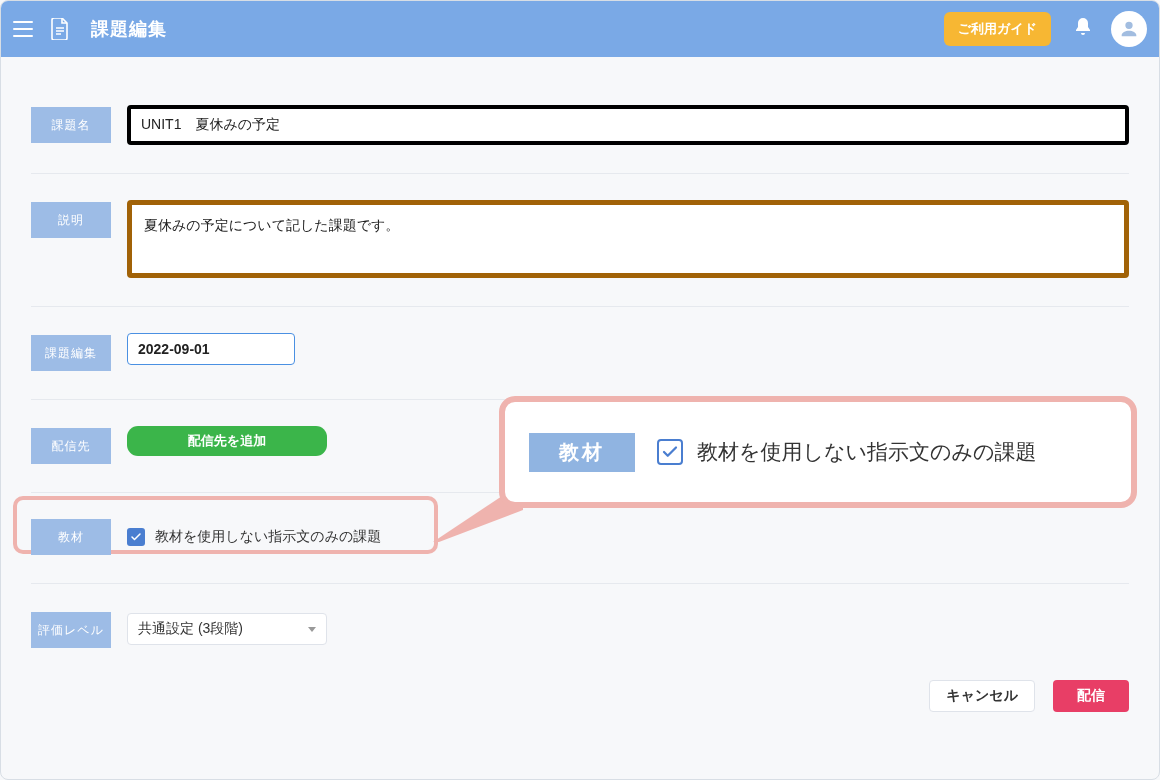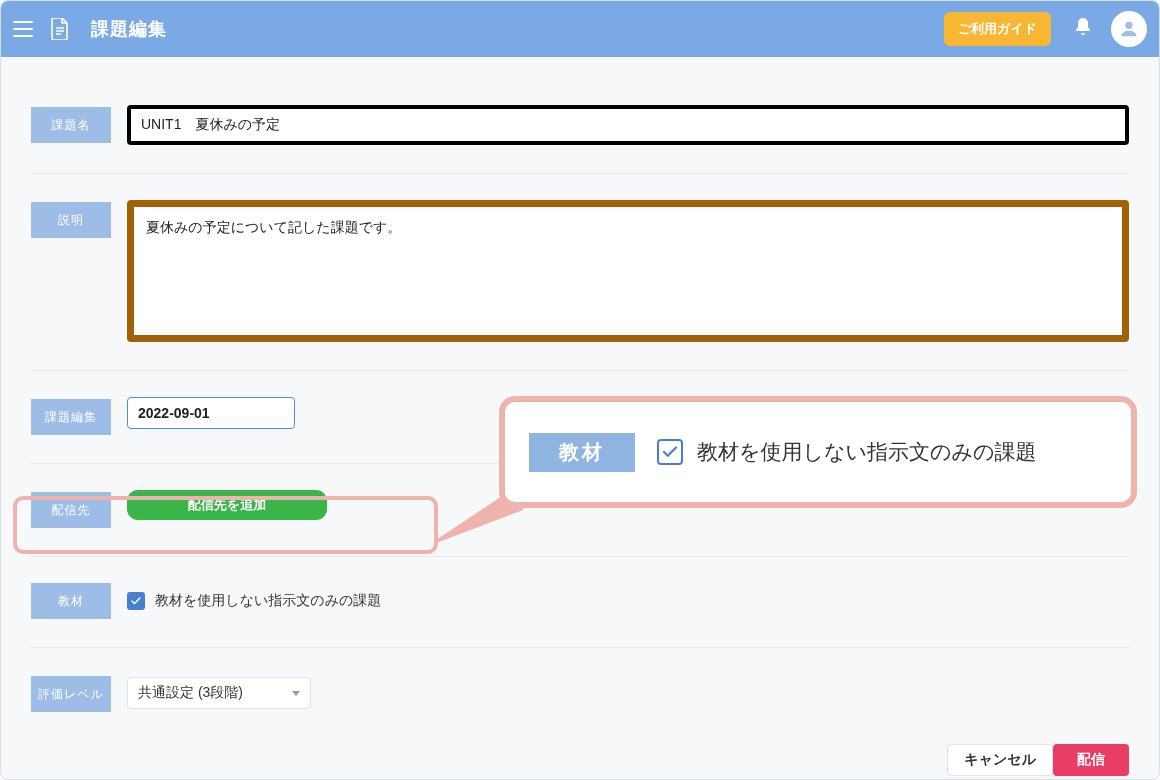--- a/index.html
+++ b/index.html
@@ -82,27 +82,27 @@
       flex: 1;
       border: 4px solid #000000;
       border-radius: 4px;
       padding: 8px 10px;
       font-size: 14px;
       background: #fff;
       color: #222;
     }
     .textarea-input {
       flex: 1;
-      border: 7px solid #a16207;
+      border: 5px solid #a16207;
       border-radius: 4px;
       padding: 12px 12px;
       font-size: 14px;
       background: #fff;
       color: #222;
-      height: 142px;
+      height: 78px;
       resize: none;
     }
     .date-input {
       width: 168px;
       border: 1.5px solid #4a90e2;
       border-radius: 4px;
       padding: 7px 10px;
       font-size: 14px;
       background: #fff;
       color: #222;
@@ -122,21 +122,21 @@
     }
     .checkbox-wrap { display: flex; align-items: center; gap: 10px; }
     .checkbox-box {
       width: 18px; height: 18px; border-radius: 3px;
       background: #4a7ed0; display: flex; align-items: center; justify-content: center;
     }
     .checkbox-box svg { width: 12px; height: 12px; }
     .checkbox-label { font-size: 14px; color: #333; }
 
     .select-wrap {
-      width: 184px;
+      width: 200px;
       border: 1px solid #dfe3ea;
       border-radius: 4px;
       background: #fff;
       height: 32px;
       display: flex;
       align-items: center;
       padding: 0 10px;
       justify-content: space-between;
       cursor: pointer;
     }
@@ -144,21 +144,21 @@
     .caret-down {
       width: 0; height: 0;
       border-left: 4px solid transparent;
       border-right: 4px solid transparent;
       border-top: 5px solid #999;
     }
 
     .footer-actions {
       display: flex;
       justify-content: flex-end;
-      gap: 0;
+      gap: 18px;
       margin-top: 18px;
     }
     .btn-cancel {
       background: #fff;
       border: 1px solid #dfe3ea;
       border-radius: 4px;
       padding: 6px 16px;
       font-size: 14px;
       font-weight: 600;
       cursor: pointer;

